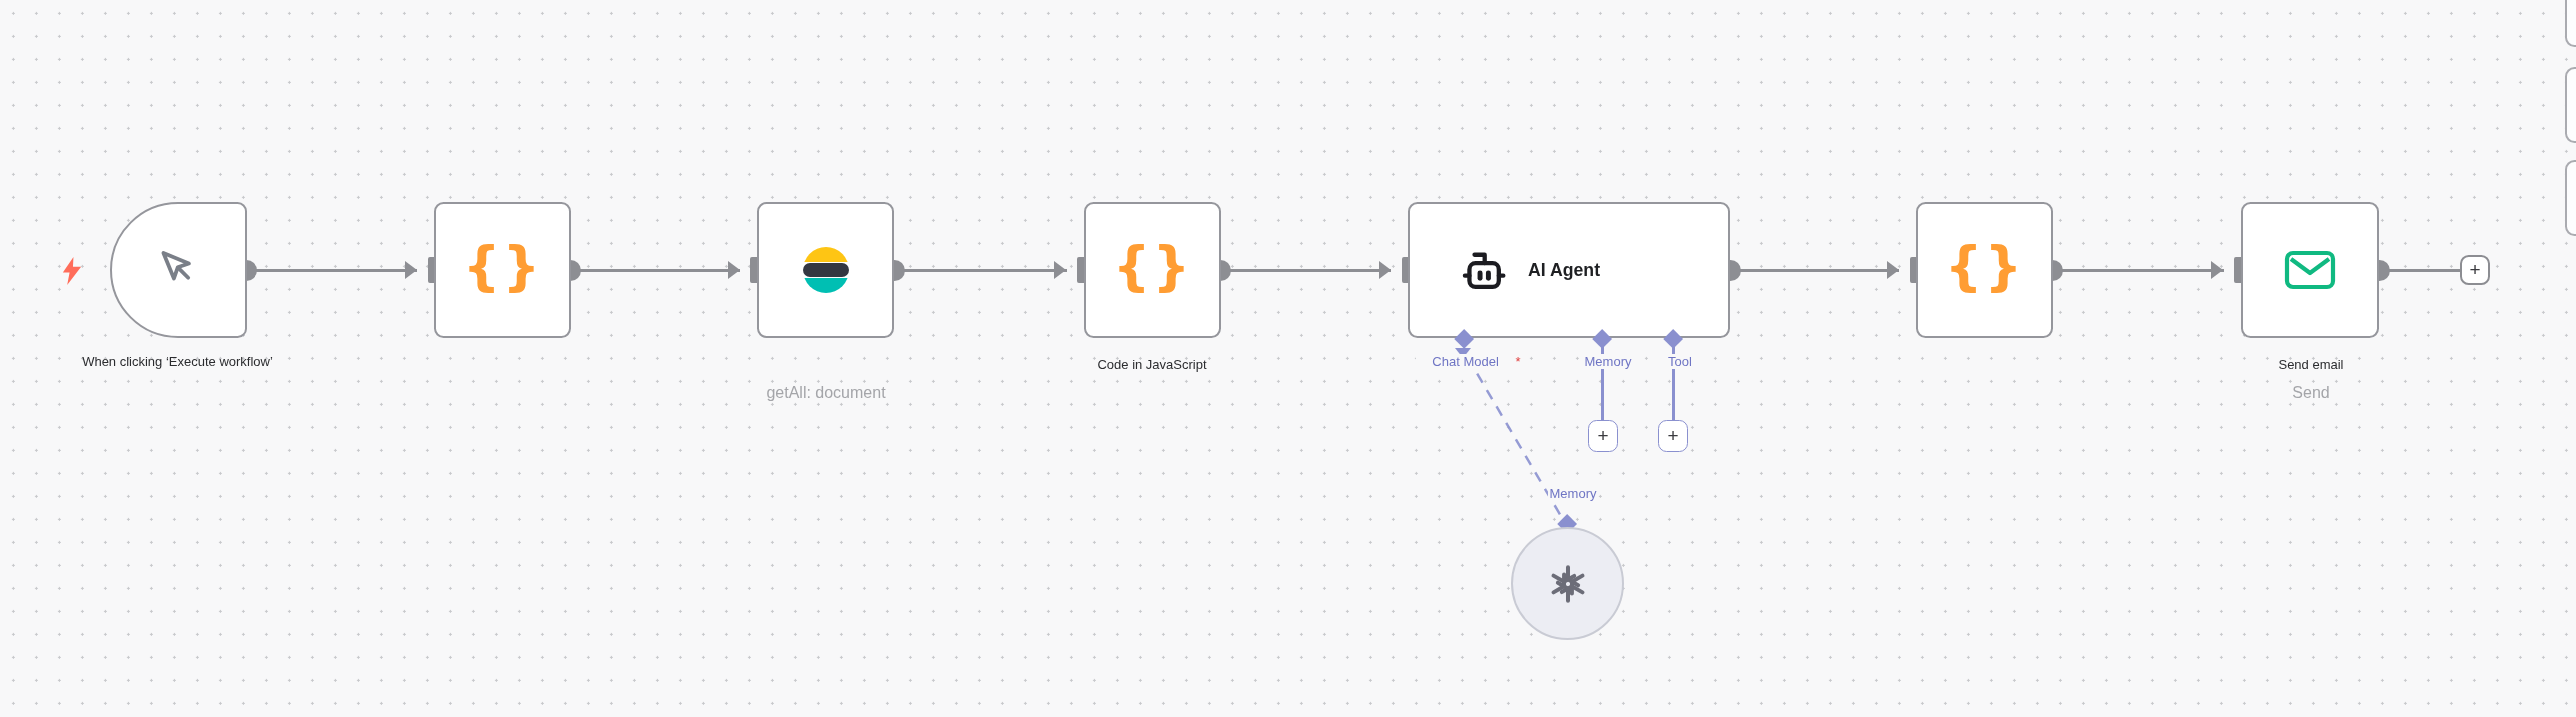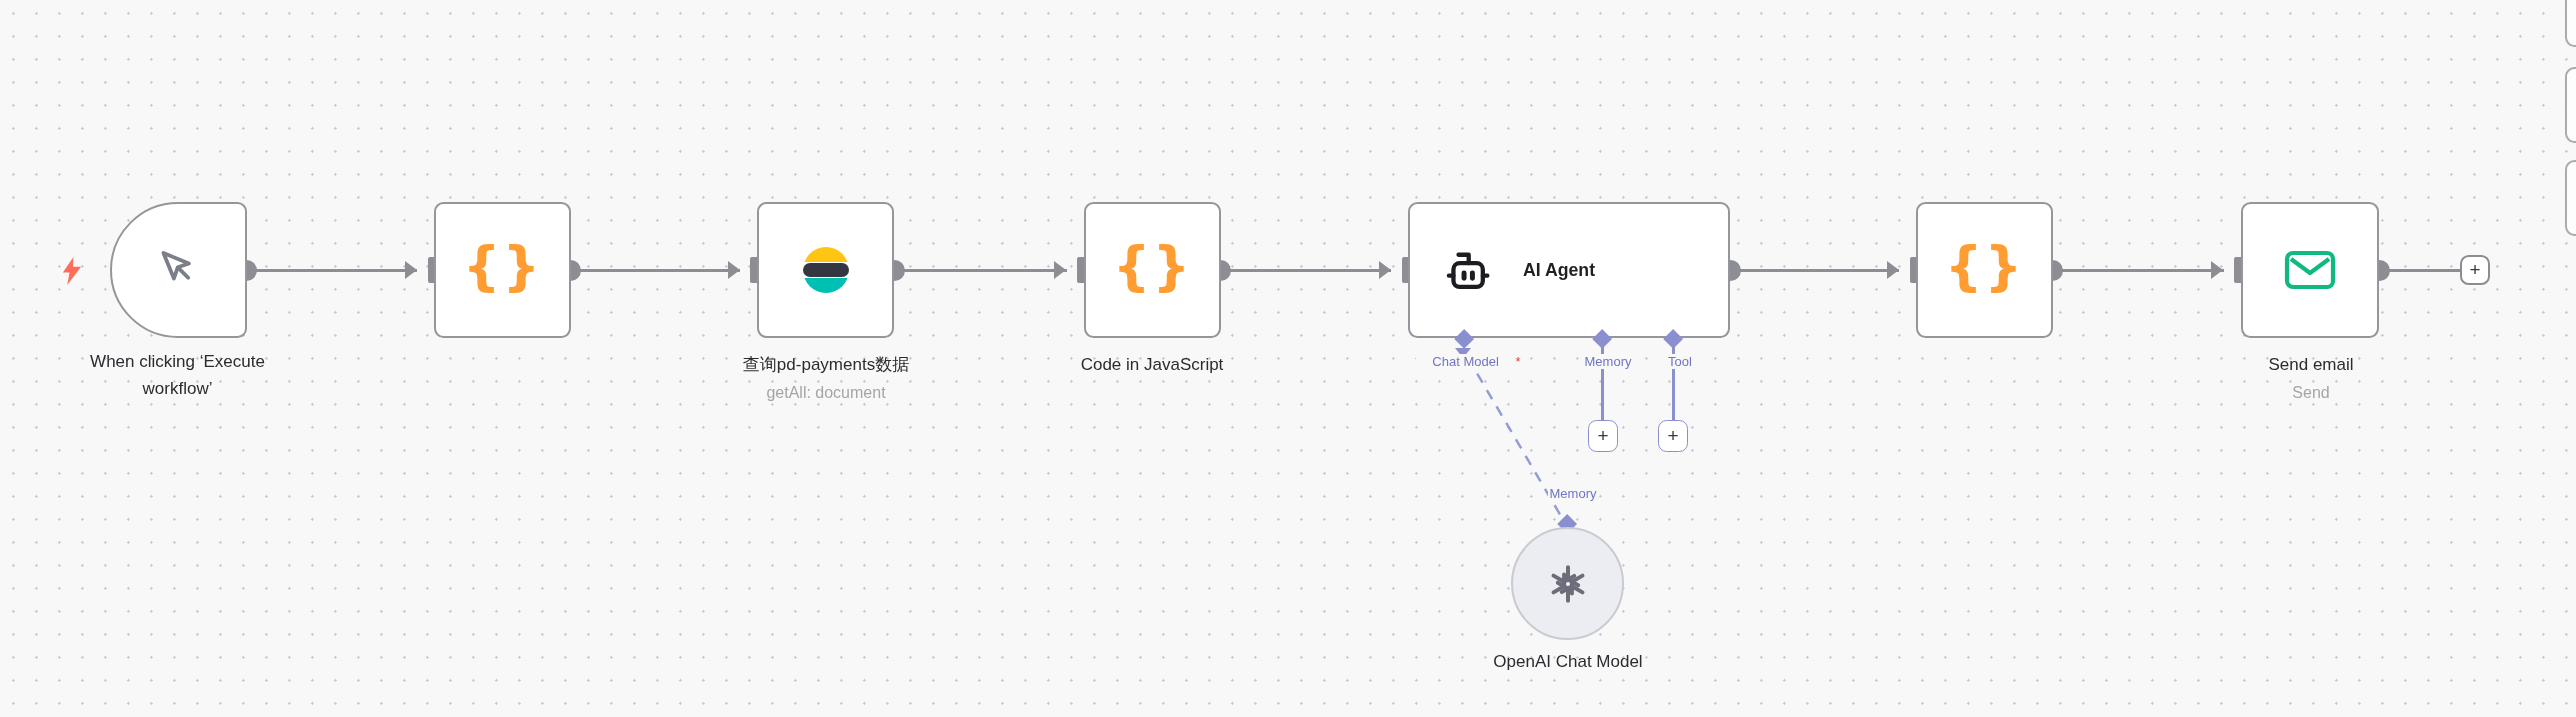--- a/index.html
+++ b/index.html
@@ -14,39 +14,39 @@
     position:absolute; top:202px; height:136px; background:#fff;
     border:2.3px solid #95969c; border-radius:9.5px; box-sizing:border-box;
     display:flex; align-items:center; justify-content:center;
   }
   .conn{position:absolute; top:269px; height:2.5px; background:#8d8e93;}
   .in-tri{position:absolute; top:261px; width:0; height:0;
     border-top:9px solid transparent; border-bottom:9px solid transparent;
     border-left:12.4px solid #8d8e93;}
   .in-rect{position:absolute; top:257px; width:10.5px; height:26px; background:#8d8e93; border-radius:1.9px;}
   .out-dot{position:absolute; top:260px; width:21px; height:21px; border-radius:50%; background:#8d8e93;}
-  .node-label{position:absolute; width:306px; text-align:center; font-size:17px;
+  .node-label{position:absolute; width:306px; text-align:center; font-size:13px;
     color:#2b2c2f; line-height:27px;}
   .node-sub{position:absolute; width:306px; text-align:center; font-size:16px; color:#a4a5a9;}
   .code-braces{font-size:53px; font-weight:600; color:#ff9d33; letter-spacing:1.9px;
     font-family:"DejaVu Sans",sans-serif; line-height:1; padding-bottom:7.6px;}
   .diamond{position:absolute; width:14.3px; height:14.3px; background:#8a90cf; transform:rotate(45deg);}
   .port-label{position:absolute; width:191px; text-align:center; font-size:13px; color:#6f75c4;}
   .port-label span{background:#f8f8f9; padding:0 1.9px;margin-left:13px;}
   .vline{position:absolute; width:2.5px; background:#8a90cf;}
   .plus-btn{position:absolute; box-sizing:border-box; background:#fff; border-radius:8.6px;
     display:flex; align-items:center; justify-content:center; font-size:19px; color:#3a3a3e;
     font-weight:400; cursor:pointer;}
   .plus-purple{border:1.9px solid #8a90cf; width:30px; height:31.5px; top:420px;}
   .plus-gray{border:2.3px solid #8c8d92; width:30px; height:30px;}
   .edge-btn{position:absolute; left:2565px; width:29px; background:#fdfdfe;
     border:2.4px solid #aaabb0; border-radius:9.5px; box-sizing:border-box;}
   .watermark{position:absolute; left:1138px; top:328px; font-size:26px; font-weight:600;
     color:#d5d6da; letter-spacing:0.5px; white-space:nowrap;}
-  .agent-inner{display:flex; align-items:center; gap:30px; width:100%; padding-left:31px;}
+  .agent-inner{display:flex; align-items:center; gap:19px; width:100%; padding-left:47px;}
   .agent-title{font-size:17.7px; font-weight:600; color:#1f2023;}
   .overlay{position:absolute; left:0; top:0; pointer-events:none;}
   .openai-circle{position:absolute; left:1511px; top:527px; width:113px; height:113px;
     box-sizing:border-box; border-radius:50%; background:#ecedf3; border:2.4px solid #c9cbd4;
     display:flex; align-items:center; justify-content:center;}
 </style>
 </head>
 <body>
 
 <div class="canvas">
@@ -107,21 +107,20 @@
       <defs>
           <clipPath id="esc">
             <circle cx="26" cy="26" r="23"></circle>
           </clipPath>
         </defs>
       <rect x="0" y="2" width="52" height="16" fill="#fec514" clip-path="url(#esc)"></rect>
       <rect x="0" y="34" width="52" height="16" fill="#00bfb3" clip-path="url(#esc)"></rect>
       <rect x="3" y="19" width="46" height="14" rx="7" fill="#343741"></rect>
     </svg>
   </div>
-  <div class="node-label" style="left:673px;top:351px;">查询pd-payments数据</div>
   <div class="node-sub" style="left:673px;top:384px;">getAll: document</div>
 
   <div class="node" style="left:1084px;width:137px;">
     <div class="code-braces">{}</div>
   </div>
   <div class="node-label" style="left:999px;top:351px;">Code in JavaScript</div>
 
   <div class="node" style="left:1408px;width:322px;">
     <div class="agent-inner">
       <svg width="52" height="48" viewBox="0 0 46 42">
@@ -182,21 +181,20 @@
       <g stroke="#6c6d78" stroke-width="4.2" stroke-linecap="round" fill="none">
         <path transform="rotate(0)" d="M0 -17.5 V-4.8 L10.6 1.4"></path>
         <path transform="rotate(60)" d="M0 -17.5 V-4.8 L10.6 1.4"></path>
         <path transform="rotate(120)" d="M0 -17.5 V-4.8 L10.6 1.4"></path>
         <path transform="rotate(180)" d="M0 -17.5 V-4.8 L10.6 1.4"></path>
         <path transform="rotate(240)" d="M0 -17.5 V-4.8 L10.6 1.4"></path>
         <path transform="rotate(300)" d="M0 -17.5 V-4.8 L10.6 1.4"></path>
       </g>
     </svg>
   </div>
-  <div class="node-label" style="left:1415px;top:648px;">OpenAI Chat Model</div>
 
 
   <div class="edge-btn" style="top:-27px;height:74px;"></div>
   <div class="edge-btn" style="top:67px;height:76px;"></div>
   <div class="edge-btn" style="top:160px;height:76px;"></div>
 
 </div>
 
 
 </body></html>

